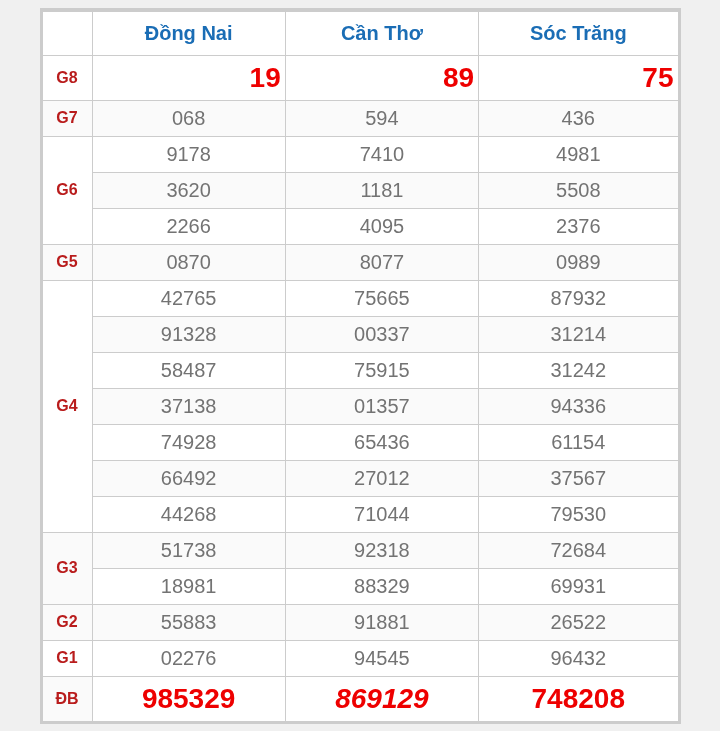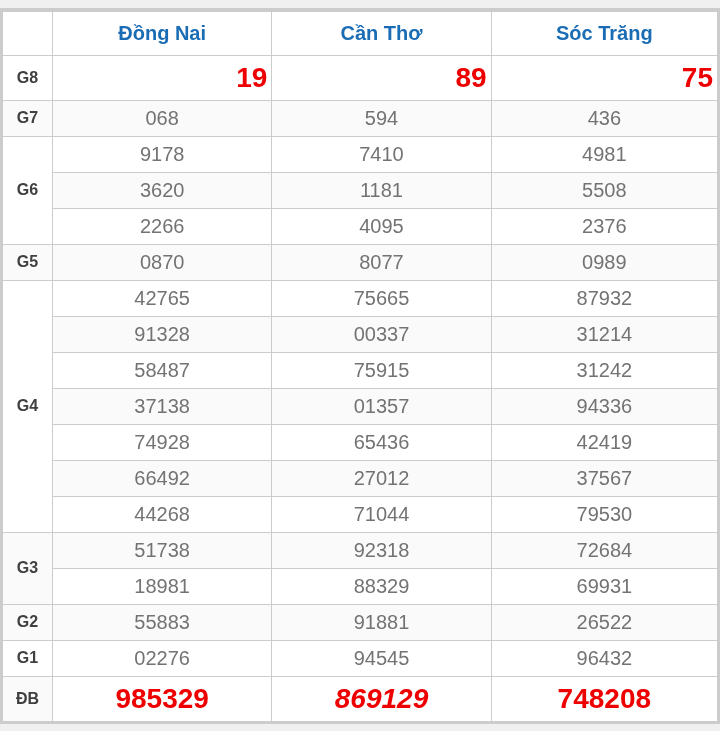--- a/index.html
+++ b/index.html
@@ -5,21 +5,21 @@
     * { box-sizing: border-box; margin: 0; padding: 0; }
     body {
       font-family: Arial, sans-serif;
       background: #f0f0f0;
       display: flex;
       justify-content: center;
       align-items: center;
       min-height: 100vh;
     }
     .lottery-container {
-      width: 720px;
+      width: 641px;
       background: #fff;
       border: 2px solid #ccc;
     }
     table {
       width: 100%;
       border-collapse: collapse;
     }
     th, td {
       border: 1px solid #ccc;
       text-align: center;
@@ -29,21 +29,21 @@
     thead th {
       background: #fff;
       color: #1a6db5;
       font-size: 20px;
       font-weight: bold;
       padding: 10px 4px;
       border-top: 2px solid #ccc;
     }
     .row-label {
       background: #f5f5f5;
-      color: #404040;
+      color: #b91c1c;
       font-size: 16px;
       font-weight: bold;
       width: 50px;
     }
     .g8-val {
       color: #e00;
       font-size: 28px;
       font-weight: bold;
       text-align: right;
     }
@@ -132,21 +132,21 @@
           <td class="normal-val">31242</td>
         </tr>
         <tr>
           <td class="normal-val">37138</td>
           <td class="normal-val">01357</td>
           <td class="normal-val">94336</td>
         </tr>
         <tr>
           <td class="normal-val">74928</td>
           <td class="normal-val">65436</td>
-          <td class="normal-val">42419</td>
+          <td class="normal-val">61154</td>
         </tr>
         <tr>
           <td class="normal-val">66492</td>
           <td class="normal-val">27012</td>
           <td class="normal-val">37567</td>
         </tr>
         <tr>
           <td class="normal-val">44268</td>
           <td class="normal-val">71044</td>
           <td class="normal-val">79530</td>

